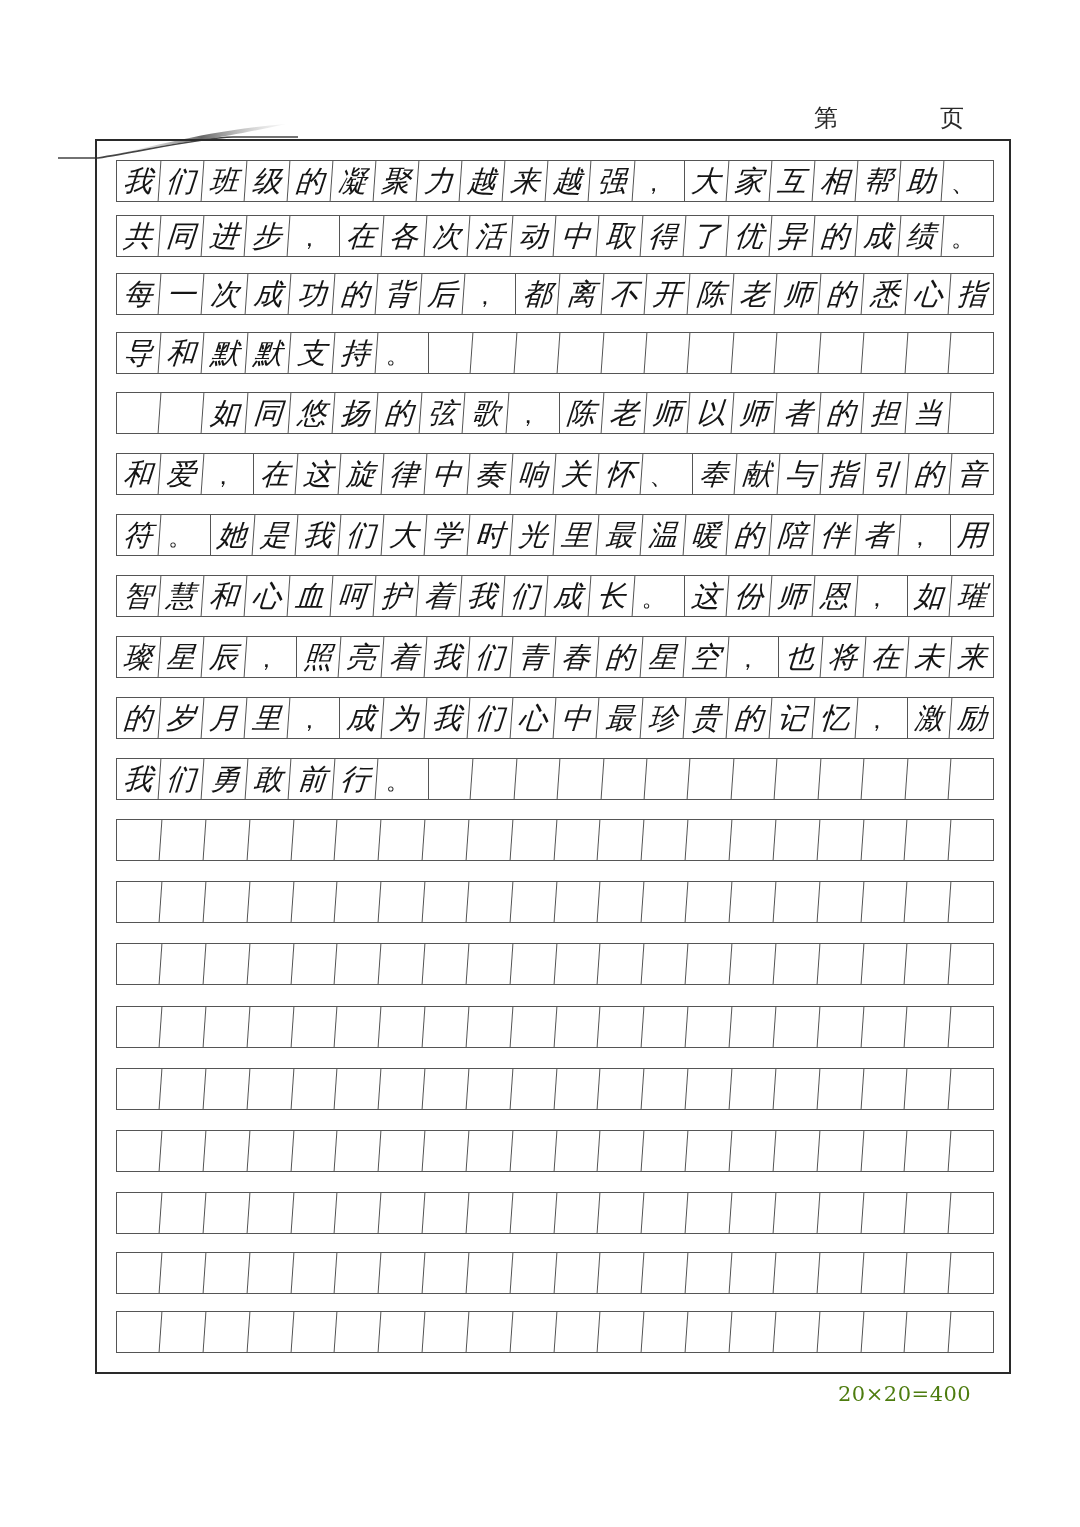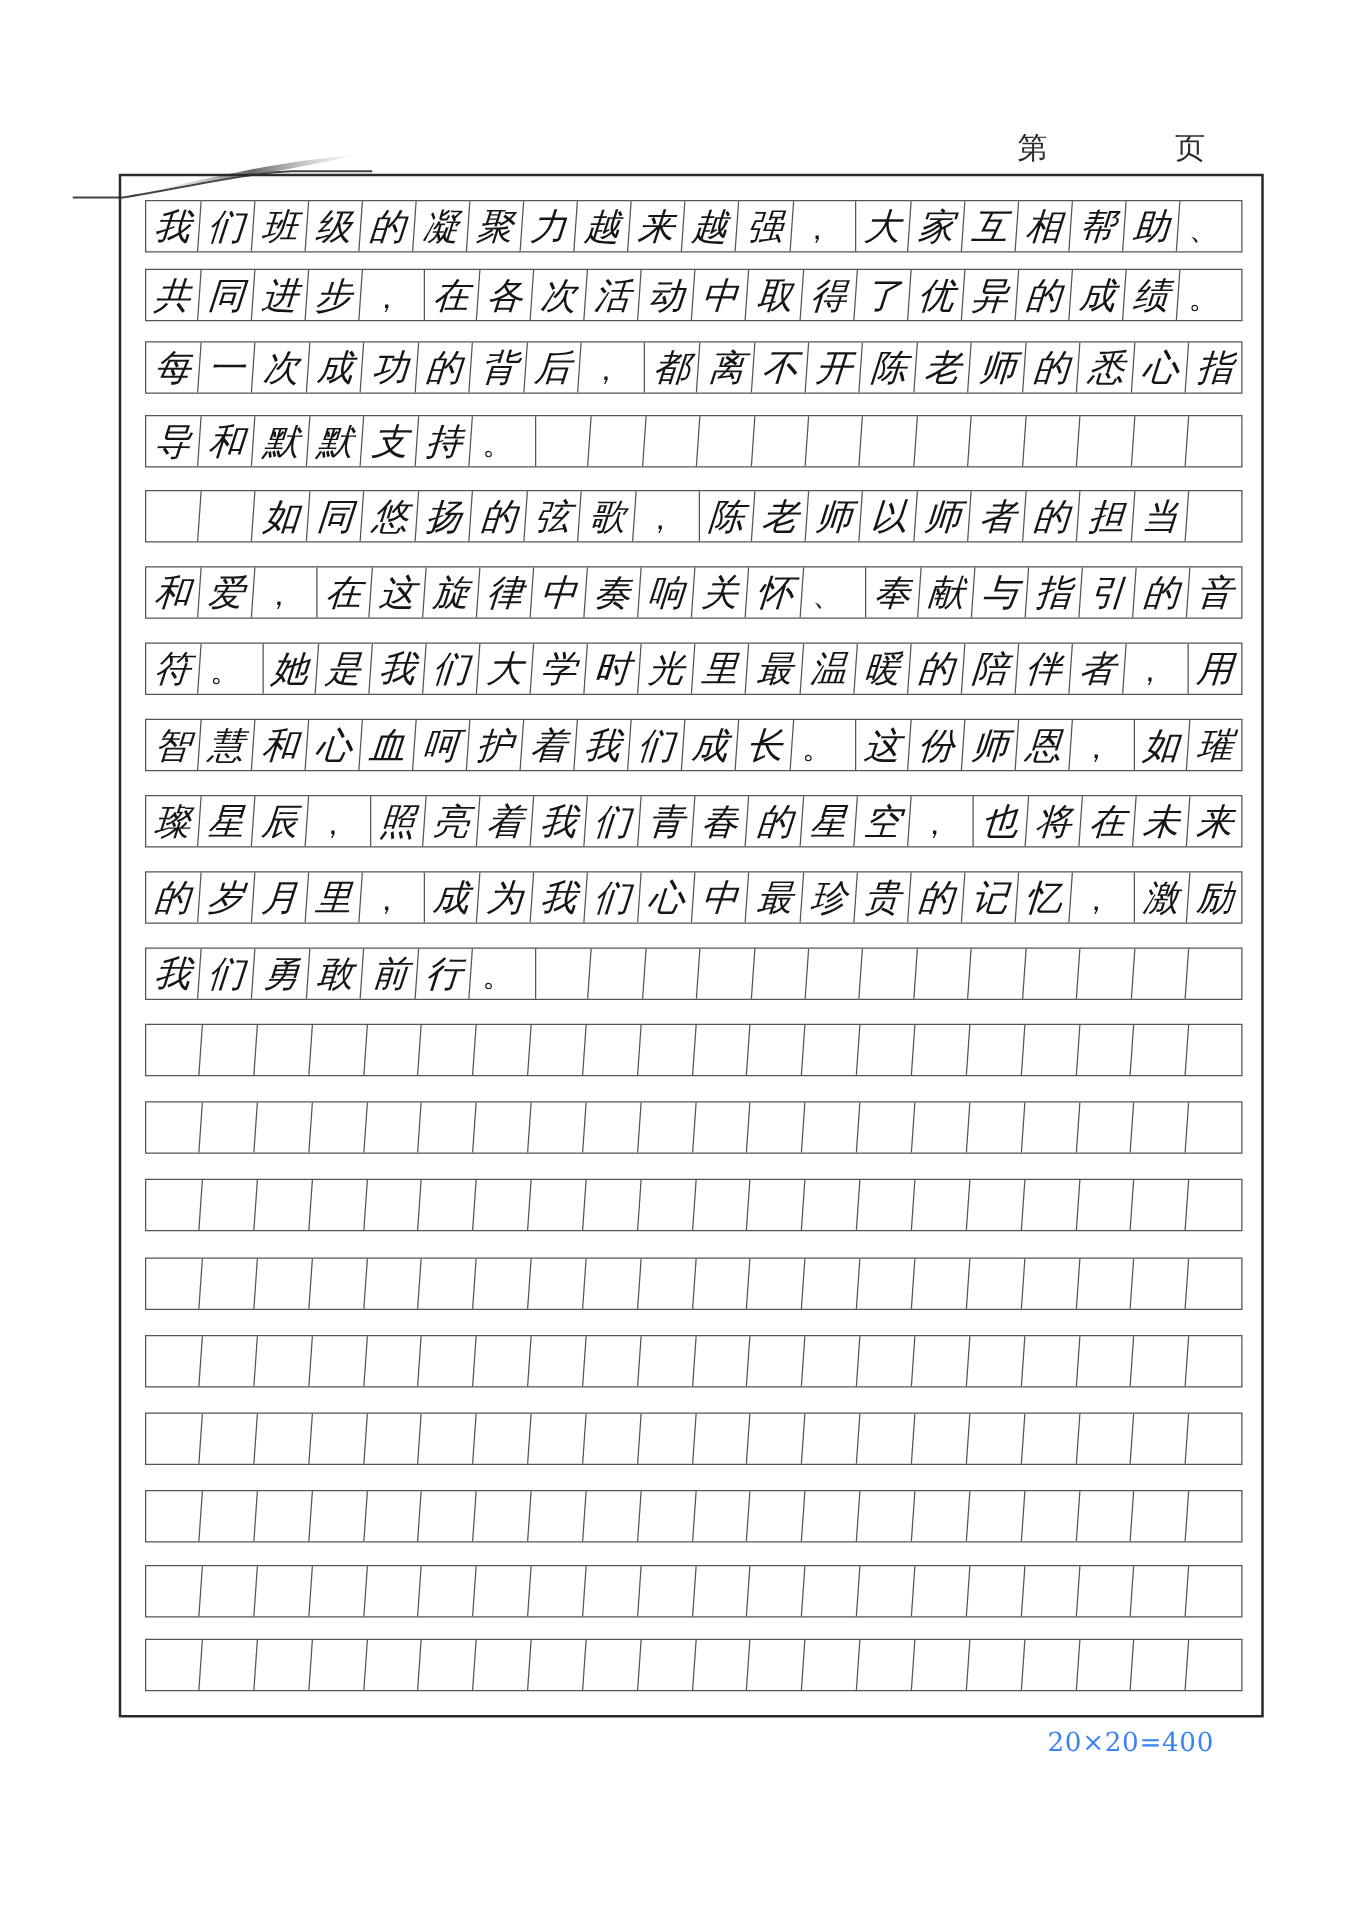--- a/index.html
+++ b/index.html
@@ -20,21 +20,21 @@
   .grid-row { position: absolute; left: 116px; width: 878px; height: 42px;
               border: 1.5px solid #555; box-sizing: border-box; display: flex; }
   .cell { flex: 1 1 0; height: 100%; box-sizing: border-box; border-right: 1.5px solid #555;
           display: flex; align-items: center; justify-content: center;
           font-family: "DejaVu Serif", "Liberation Serif", serif; font-size: 29px;
           color: #151515; line-height: 1; font-style: italic; transform: skewX(-4deg); }
   .cell:last-child { border-right: none; }
   .cell.punct { justify-content: flex-start; align-items: flex-end; padding: 0 0 6px 8px;
                 font-style: normal; transform: none; font-size: 24px; }
 
-  .page-footer { position: absolute; left: 838px; top: 1382px; font-size: 21px; color: #3b82f6;
+  .page-footer { position: absolute; left: 838px; top: 1382px; font-size: 21px; color: #4d7c0f;
                  font-family: "DejaVu Serif", serif; letter-spacing: 0.5px; }
 </style>
 </head>
 <body>
 
 <div class="page-header">
   <span class="hdr-word hdr-di">第</span>
   <span class="hdr-word hdr-ye">页</span>
 </div>
 

